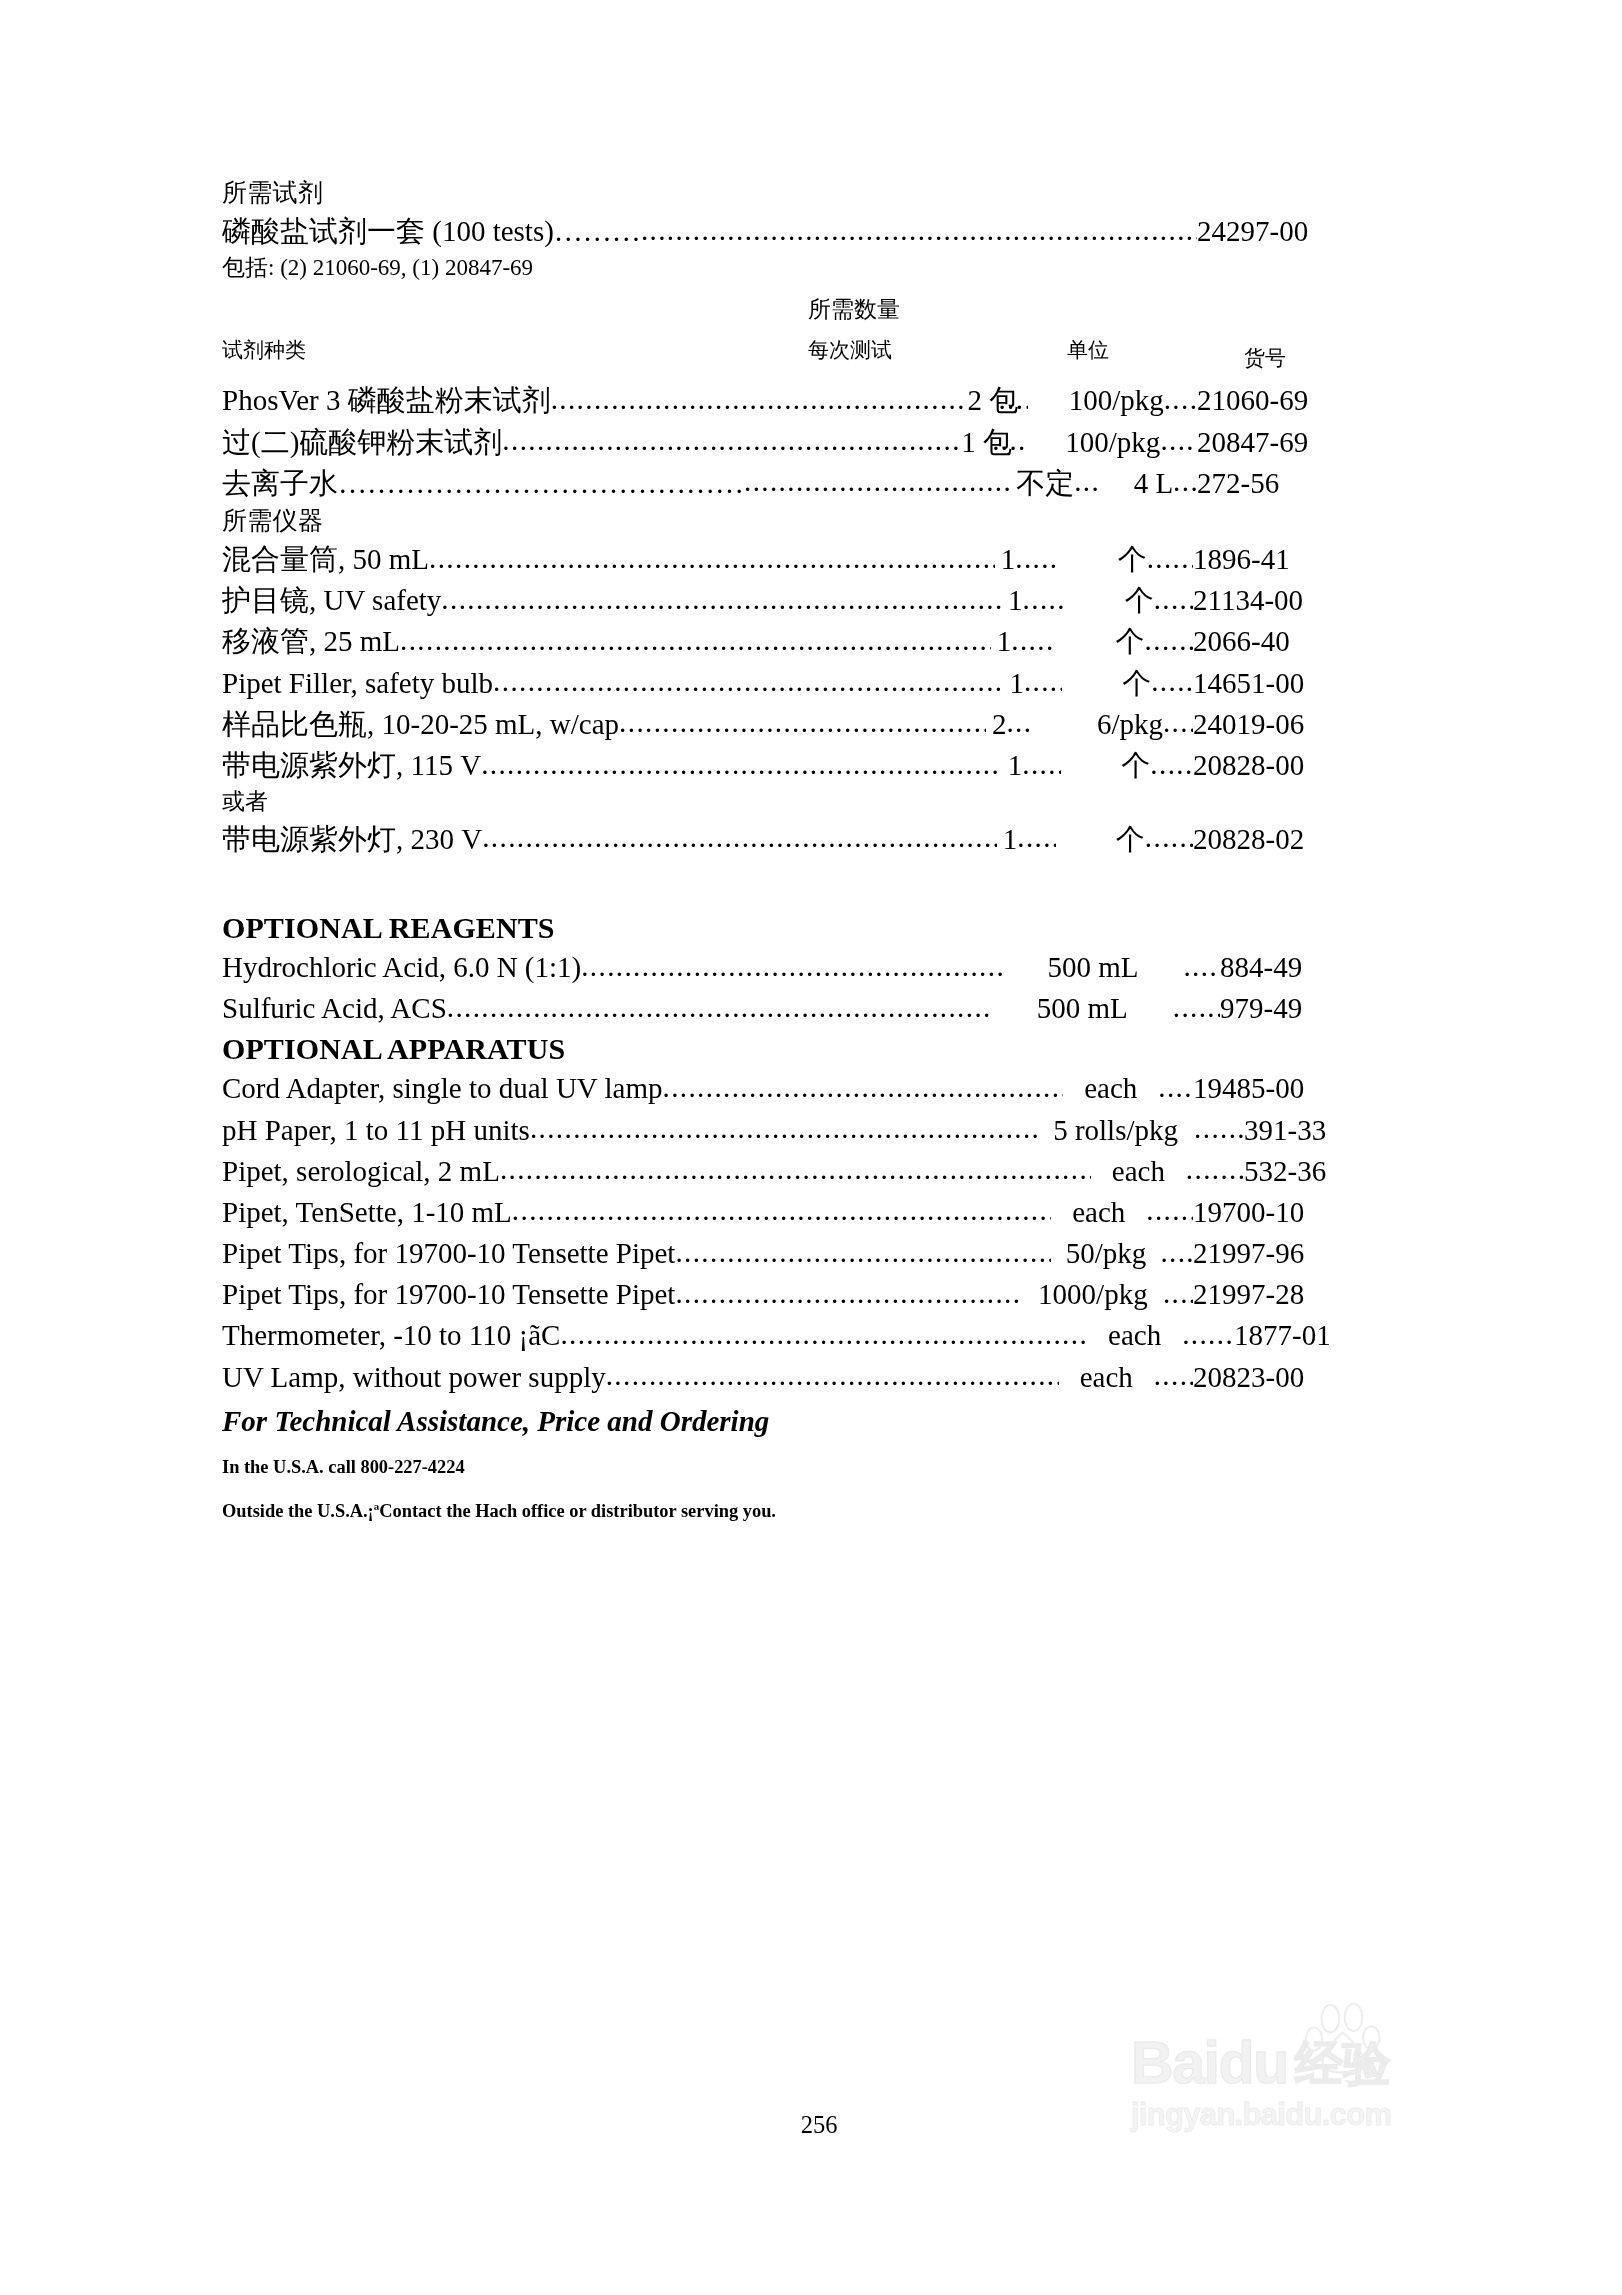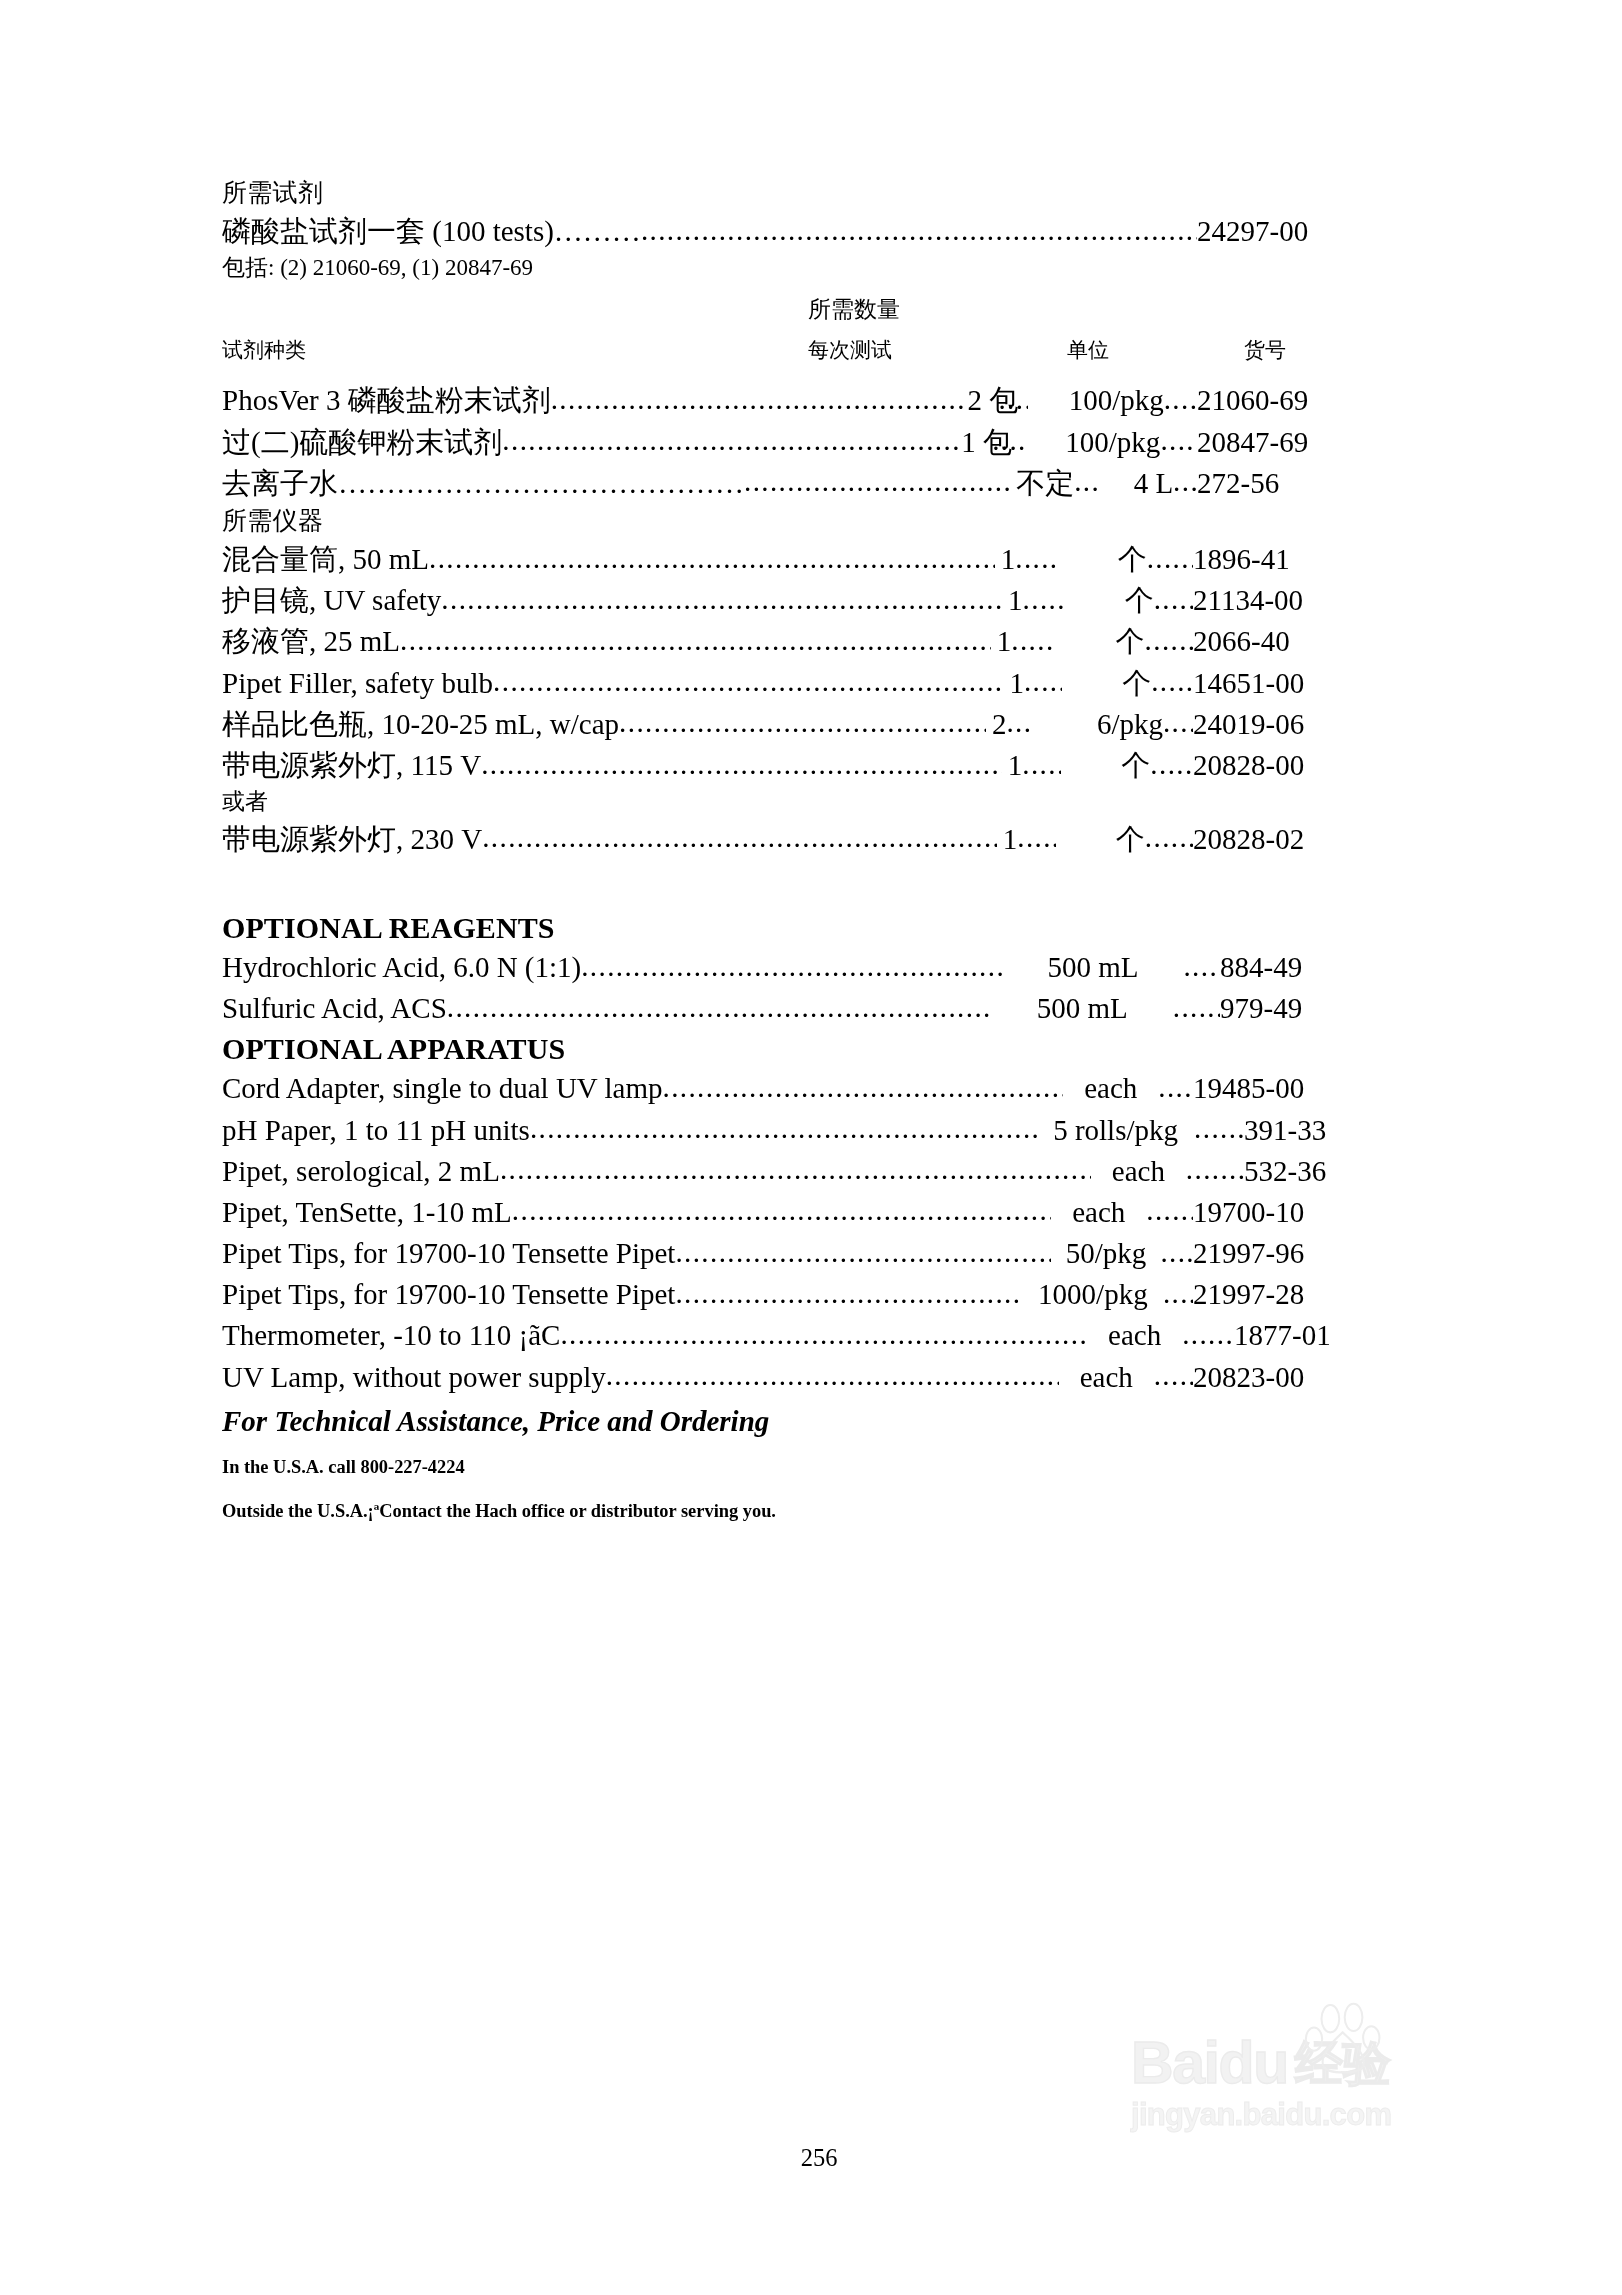--- a/index.html
+++ b/index.html
@@ -122,21 +122,21 @@
     top: 0;
   }
   .col-header {
     position: relative;
     height: 44px;
     font-size: 21px;
   }
   .col-header .ch-kind  { position: absolute; left: 0;     top: 0; }
   .col-header .ch-test  { position: absolute; left: 586px; top: 0; }
   .col-header .ch-unit  { position: absolute; left: 845px;top: 0; }
-  .col-header .ch-cat   { position: absolute; left: 1022px;top: 0; }
+  .col-header .ch-cat   { position: absolute; left: 1022px;top: 8px; }
 
   .sep-blank { height: 9.5px; }
 
   
   .ital-bold {
     font-size: 29px;
     font-weight: 700;
     font-style: italic;
     margin: 4.1px 0 0 0;
     line-height: 1.35;
@@ -155,21 +155,20 @@
   }
 
   
   .page-number {
     position: absolute;
     left: 16px;
     right: 0;
     top: 2111px;
     text-align: center;
     font-size: 24.5px;
-    margin-top: 33px;
   }
 
   
   .watermark {
     position: absolute;
     left: 1131px;
     top: 2034px;
     width: 382px;
     opacity: 1;
     pointer-events: none;

